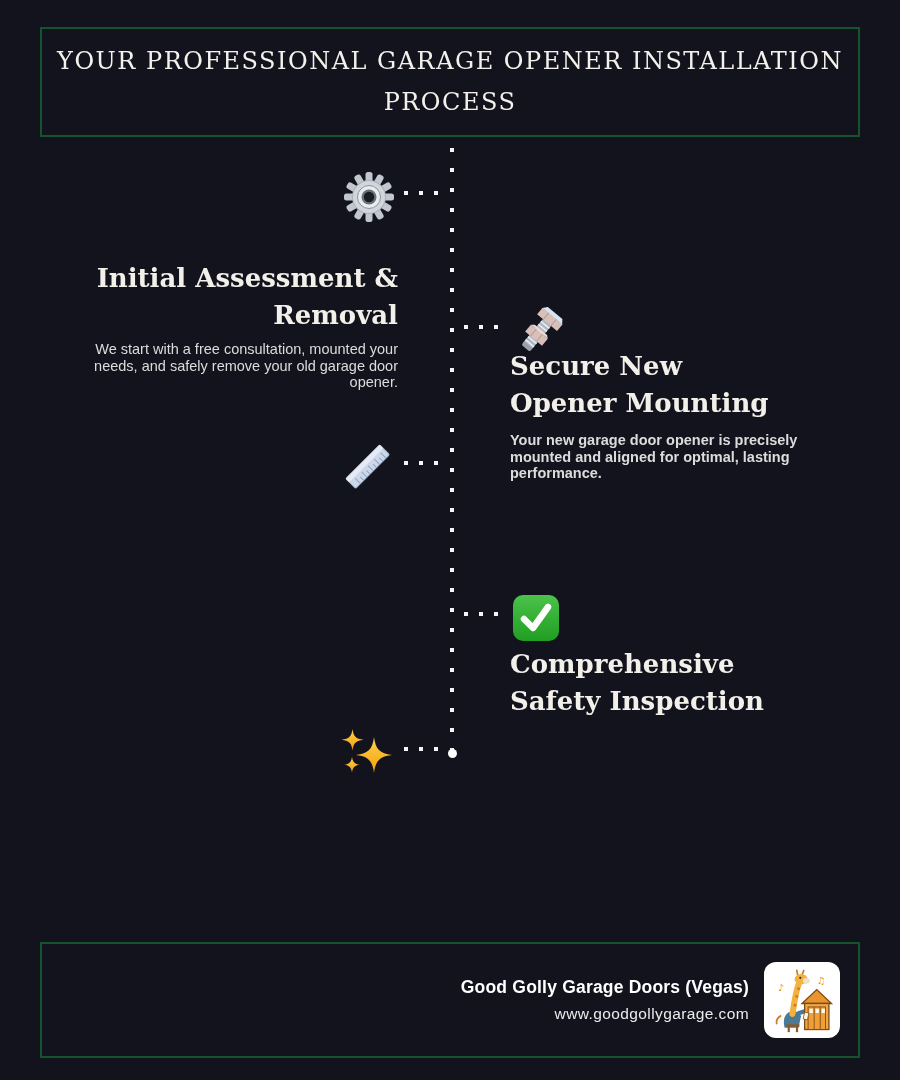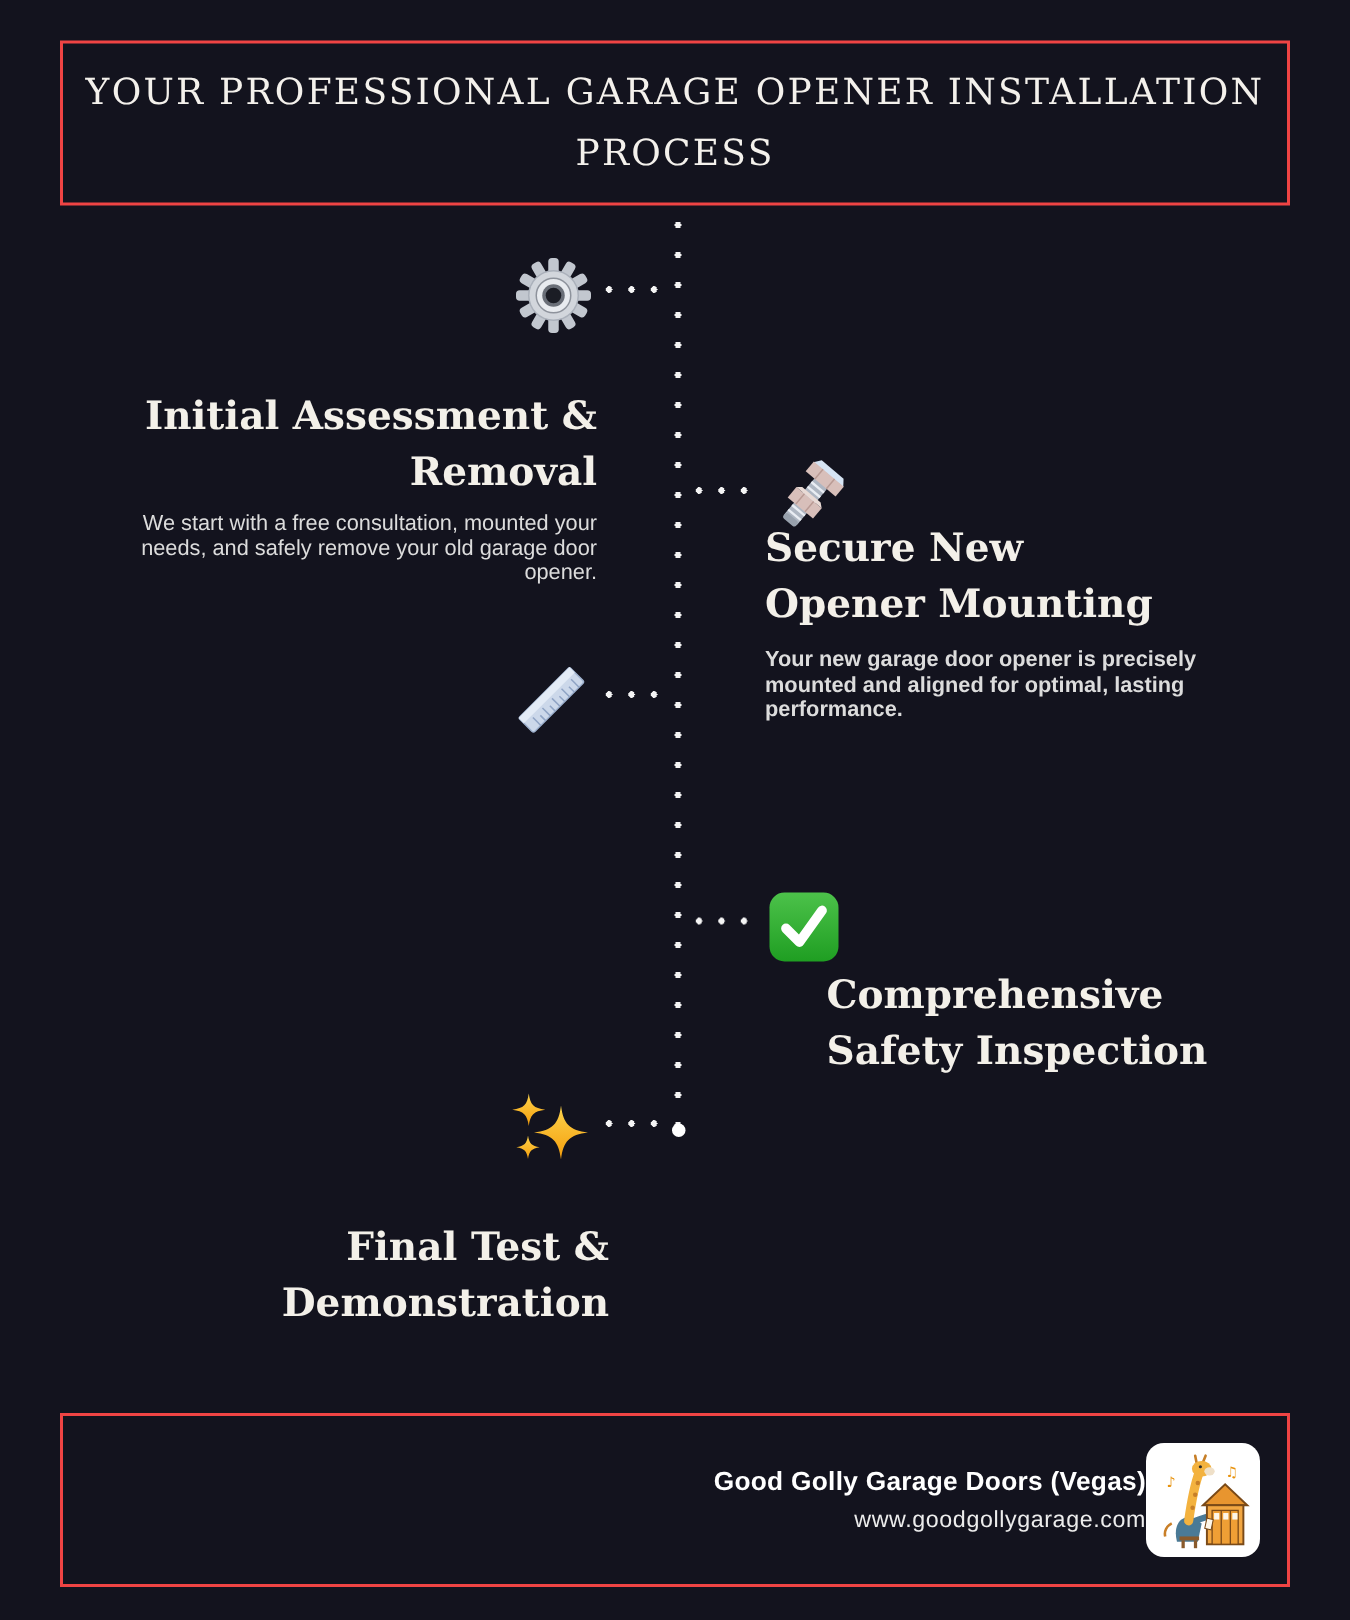--- a/index.html
+++ b/index.html
@@ -4,21 +4,21 @@
 <style>
   html,body{margin:0;padding:0;background:#000;}
   #canvas{
     position:relative;width:900px;height:1080px;overflow:hidden;
     background:#13131e;
     font-family:"Liberation Sans",sans-serif;
   }
   
   .framed-box{
     position:absolute;box-sizing:border-box;
-    border:2px solid #ef4444;background:#13131e;
+    border:2px solid #14532d;background:#13131e;
   }
   .header-box{left:40px;top:27px;width:820px;height:110px;
     display:flex;flex-direction:column;justify-content:center;align-items:center;}
   .header-line{
     font-family:"DejaVu Serif","Liberation Serif",serif;
     font-size:24px;line-height:41px;letter-spacing:1.5px;
     color:#f4f1ec;white-space:nowrap;font-weight:400;
   }
   
   .vline{
@@ -46,21 +46,21 @@
   .step-desc{
     margin:0;font-size:14.5px;line-height:16.5px;color:#dcdcdc;
   }
   .step.left .step-desc{margin-left:auto;}
   .step.left .t-narrow{margin-left:auto;}
   .step-icon{position:absolute;}
   
   .footer-box{left:40px;top:942px;width:820px;height:116px;}
   .footer-content{
     height:100%;display:flex;align-items:center;justify-content:flex-end;
-    padding-right:18px;box-sizing:border-box;
+    gap:15px;padding-right:18px;box-sizing:border-box;
   }
   .footer-text{text-align:right;}
   .company-name{
     font-size:17.5px;font-weight:bold;color:#ffffff;letter-spacing:.2px;
   }
   .website-url{
     margin-top:7px;font-size:15.5px;color:#ececec;letter-spacing:.4px;
   }
   .logo-tile{
     width:76px;height:76px;border-radius:12px;background:#ffffff;
@@ -188,25 +188,24 @@
     <p class="step-desc" style="max-width:345px;margin-top:7px;">We start with a free consultation, mounted your needs, and safely remove your old garage door opener.</p>
   </div>
 
   <div class="step right" style="left:510px;top:348px;width:372px;">
     <h2 class="step-title t-narrow" style="max-width:272px;">Secure New Opener Mounting</h2>
     <p class="step-desc" style="max-width:348px;margin-top:10px;font-weight:bold;">Your new garage door opener is precisely mounted and aligned for optimal, lasting performance.</p>
   </div>
 
 
   <div class="step right" style="left:510px;top:646px;width:372px;">
-    <h2 class="step-title t-narrow" style="max-width:315px;margin-left:41px;">Comprehensive Safety Inspection</h2>
+    <h2 class="step-title t-narrow" style="max-width:315px;">Comprehensive Safety Inspection</h2>
   </div>
 
   <div class="step left" style="left:28px;top:814px;width:378px;">
-    <h2 class="step-title">Final Test &amp; Demonstration</h2>
   </div>
 
   <div class="framed-box footer-box">
     <div class="footer-content">
       <div class="footer-text">
         <div class="company-name">Good Golly Garage Doors (Vegas)</div>
         <div class="website-url">www.goodgollygarage.com</div>
       </div>
       <div class="logo-tile">
         <svg width="66" height="66" viewBox="0 0 76 76">

